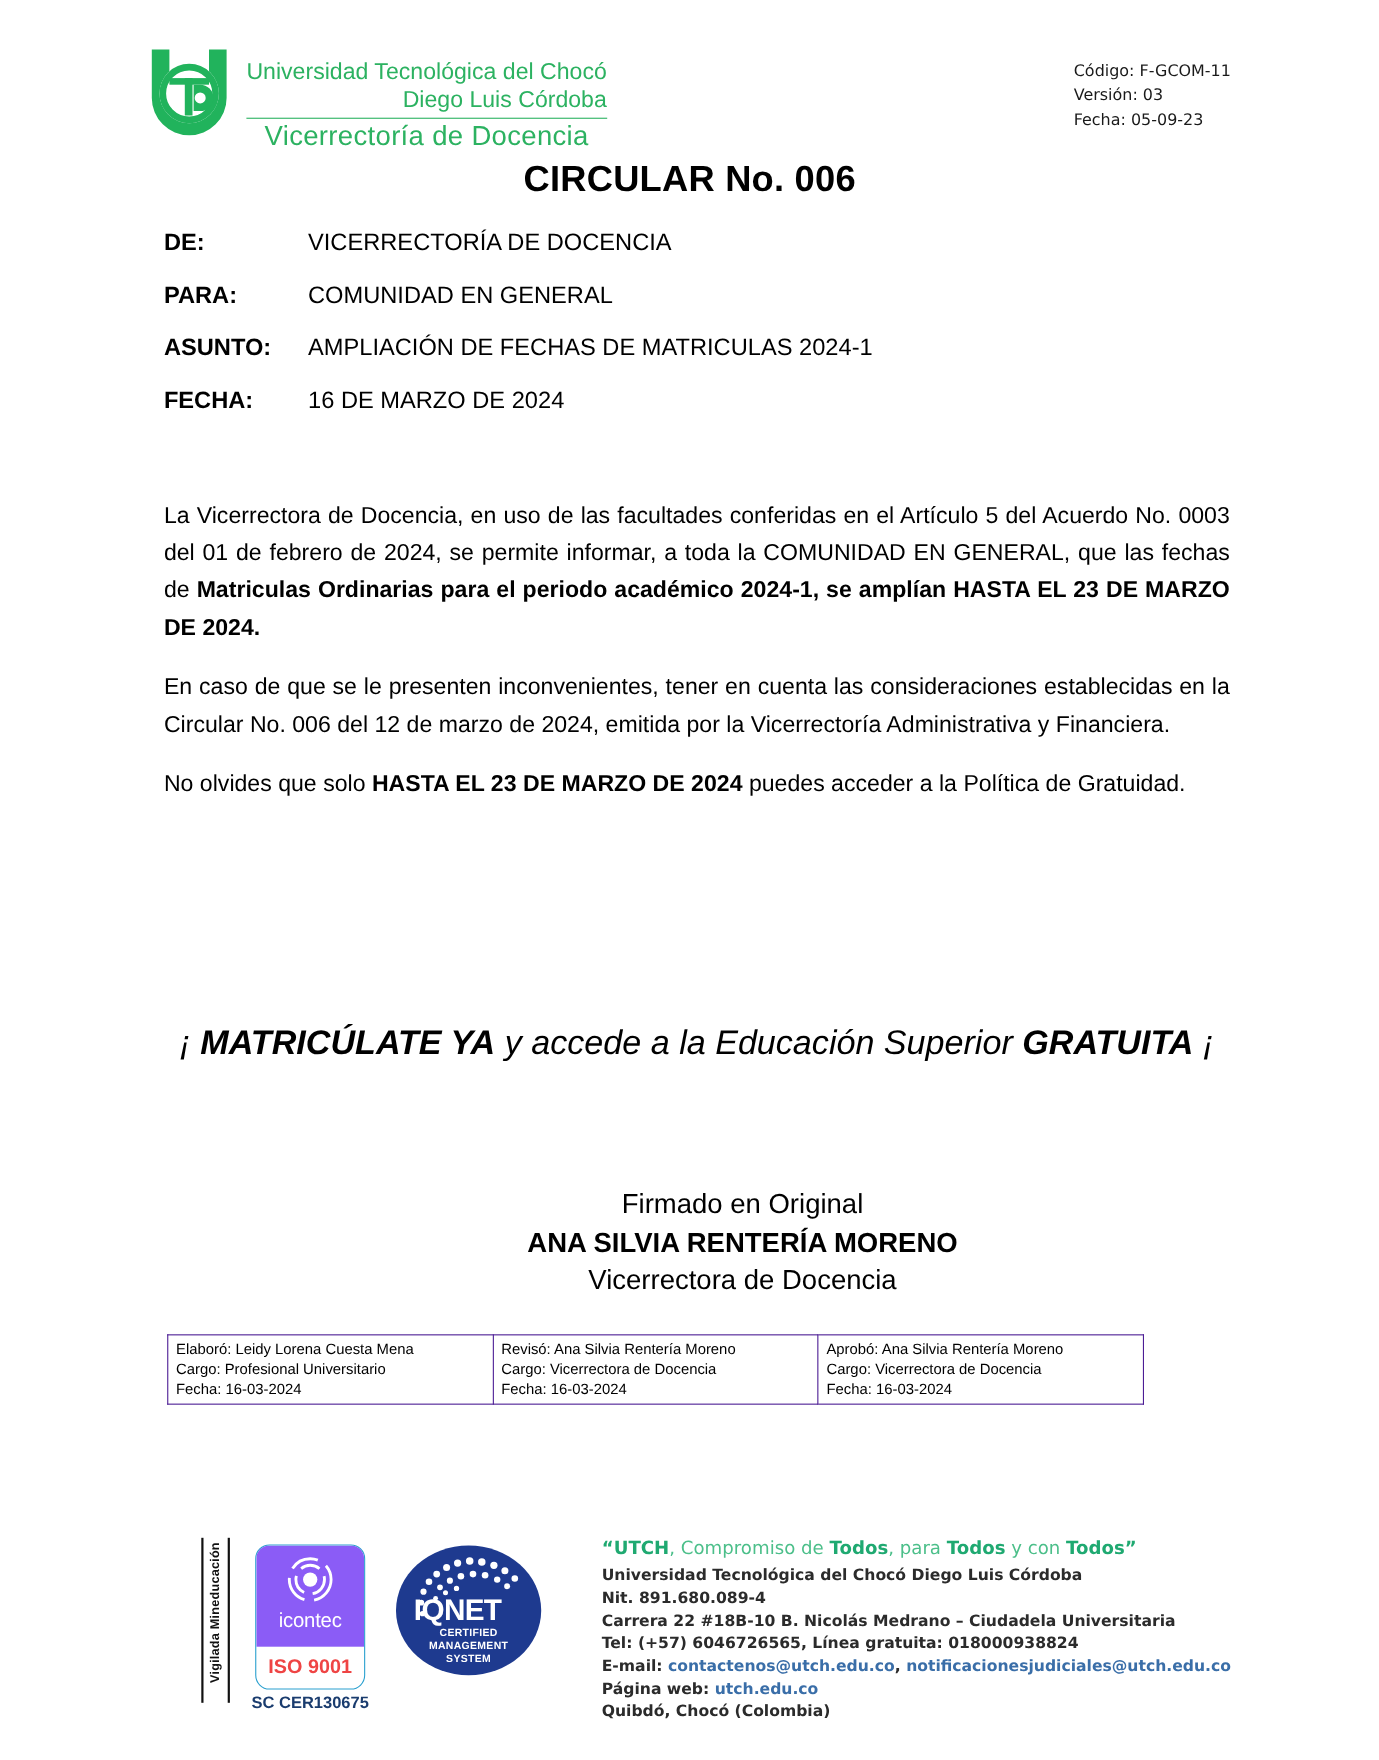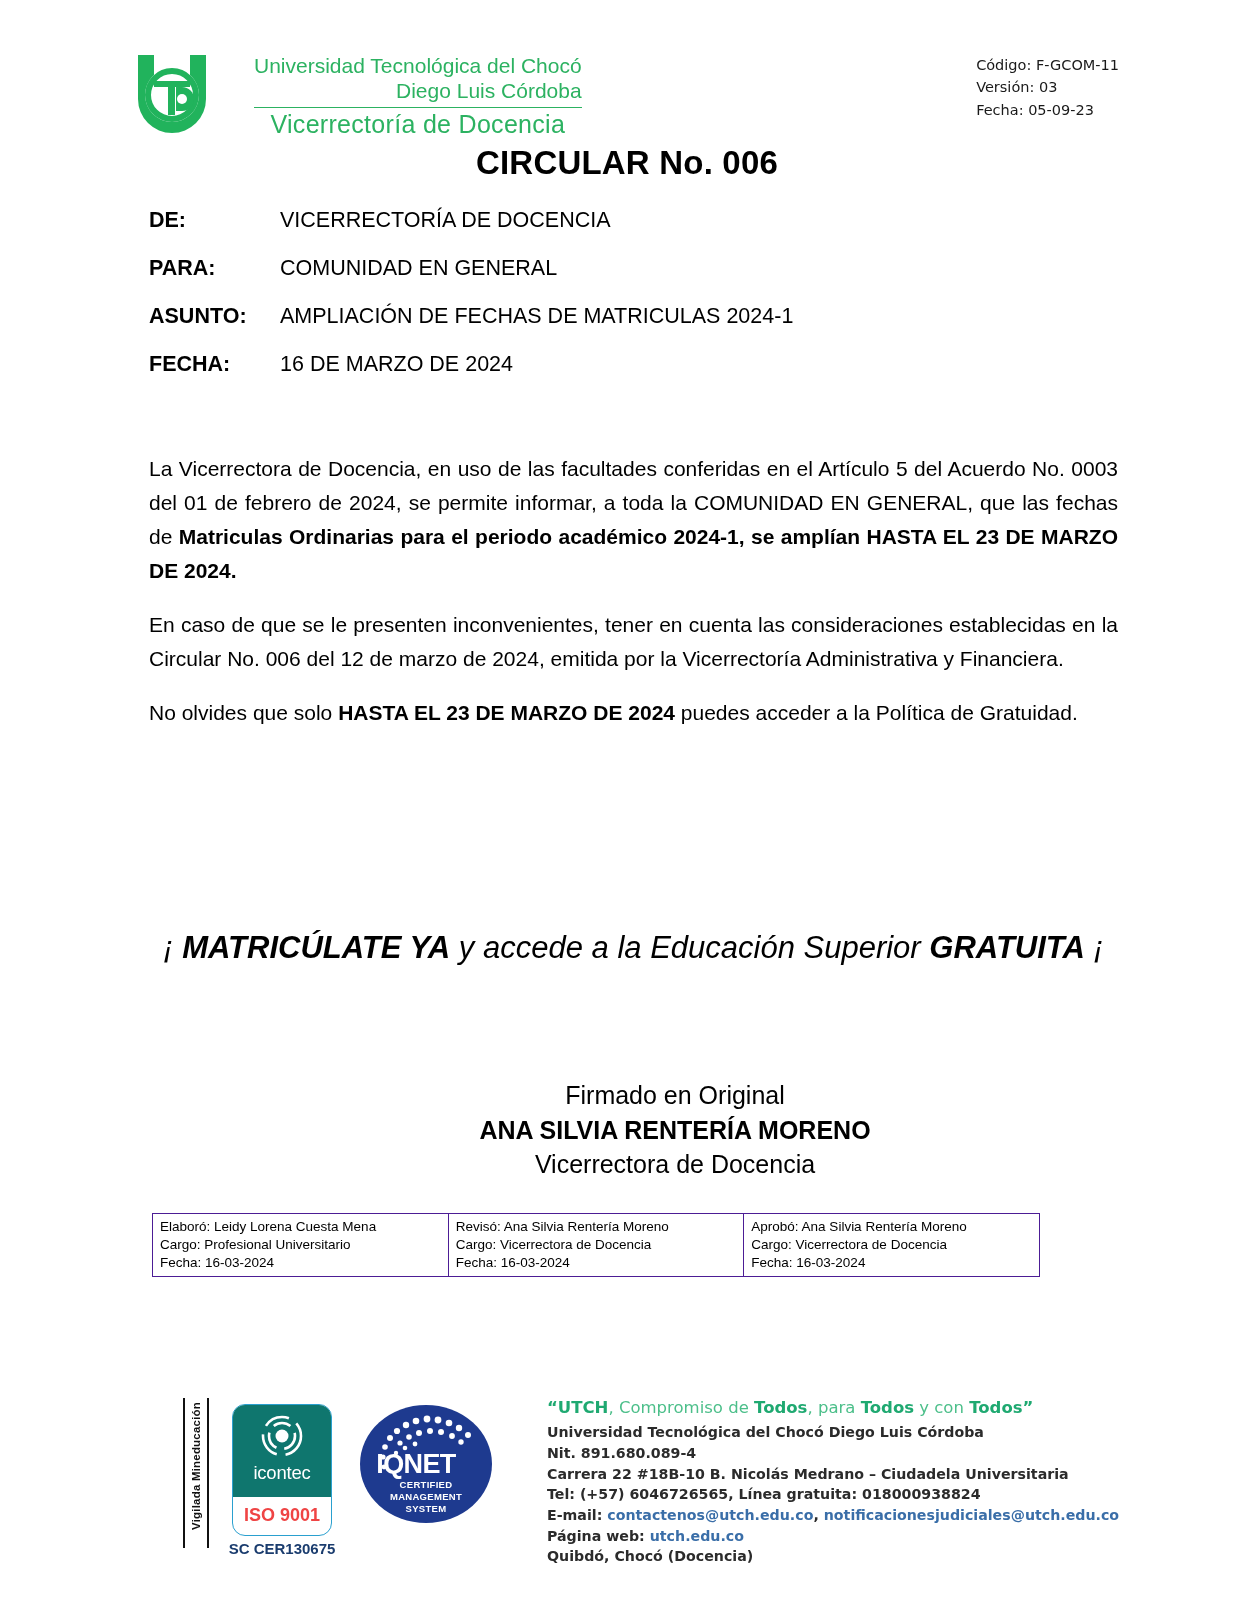--- a/index.html
+++ b/index.html
@@ -27,22 +27,21 @@
     top: 18px;
     left: 0;
     width: 1254px;
     height: 105px;
   }
   .logo-block {
     position: absolute;
     left: 130px;
     top: 14px;
     display: flex;
-    align-items: flex-end;
-    gap: 30px;
+    align-items: center;
   }
   .logo-mark {
     width: 84px;
     height: 88px;
     margin-right: 10px;
     flex: none;
   }
   .logo-text {
     padding-top: 22px;
   }
@@ -219,21 +218,21 @@
     top: 1404px;
     width: 98px;
     height: 130px;
     border: 1.5px solid #2aa0cf;
     border-radius: 13px;
     background: #ffffff;
     overflow: hidden;
   }
   .icontec-top {
     height: 92px;
-    background: #0f766e;
+    background: #8b5cf6;
     display: flex;
     flex-direction: column;
     align-items: center;
     justify-content: flex-start;
     padding-top: 9px;
     box-sizing: border-box;
   }
   .icontec-word {
     color: #fff;
     font-size: 18.5px;
@@ -459,16 +458,16 @@
   </div>
 
   <div class="contact">
     <div class="tagline"><b>“</b><b>UTCH</b><span>, Compromiso de </span><b>Todos</b><span>, para </span><b>Todos</b><span> y con </span><b>Todos</b><b>”</b></div>
     <div class="line">Universidad Tecnológica del Chocó Diego Luis Córdoba</div>
     <div class="line">Nit. 891.680.089-4</div>
     <div class="line">Carrera 22 #18B-10 B. Nicolás Medrano – Ciudadela Universitaria</div>
     <div class="line">Tel: (+57) 6046726565, Línea gratuita: 018000938824</div>
     <div class="line"><span>E-mail: </span><span class="link">contactenos@utch.edu.co</span><span>, </span><span class="link">notificacionesjudiciales@utch.edu.co</span></div>
     <div class="line"><span>Página web: </span><span class="link">utch.edu.co</span></div>
-    <div class="line">Quibdó, Chocó (Docencia)</div>
+    <div class="line">Quibdó, Chocó (Colombia)</div>
   </div>
 
 </div>
 
 </body></html>

